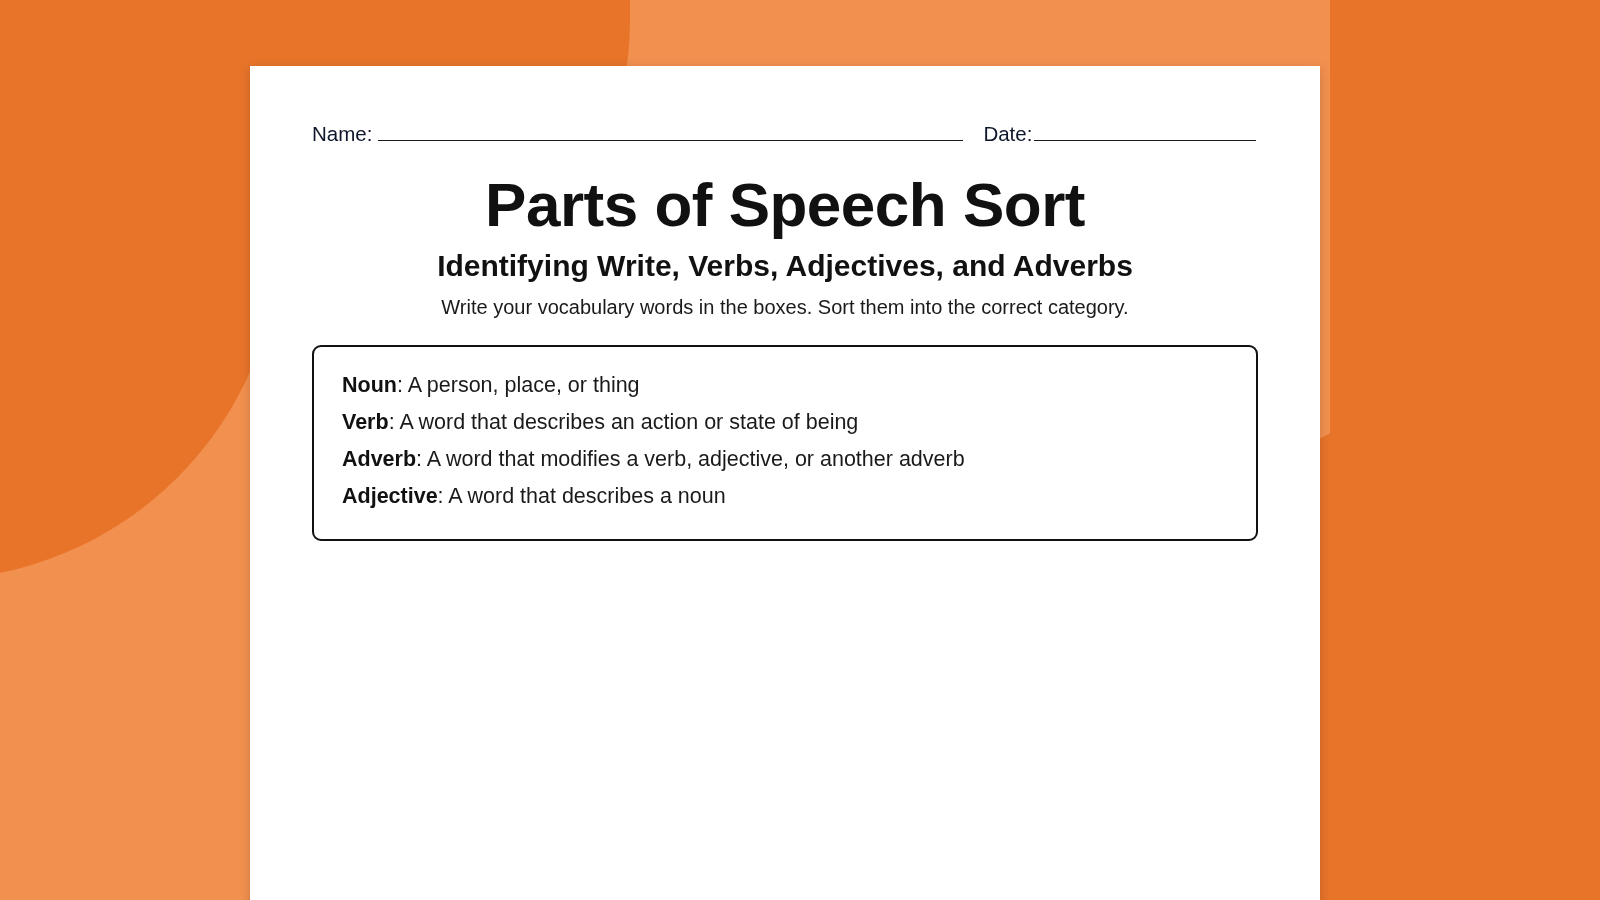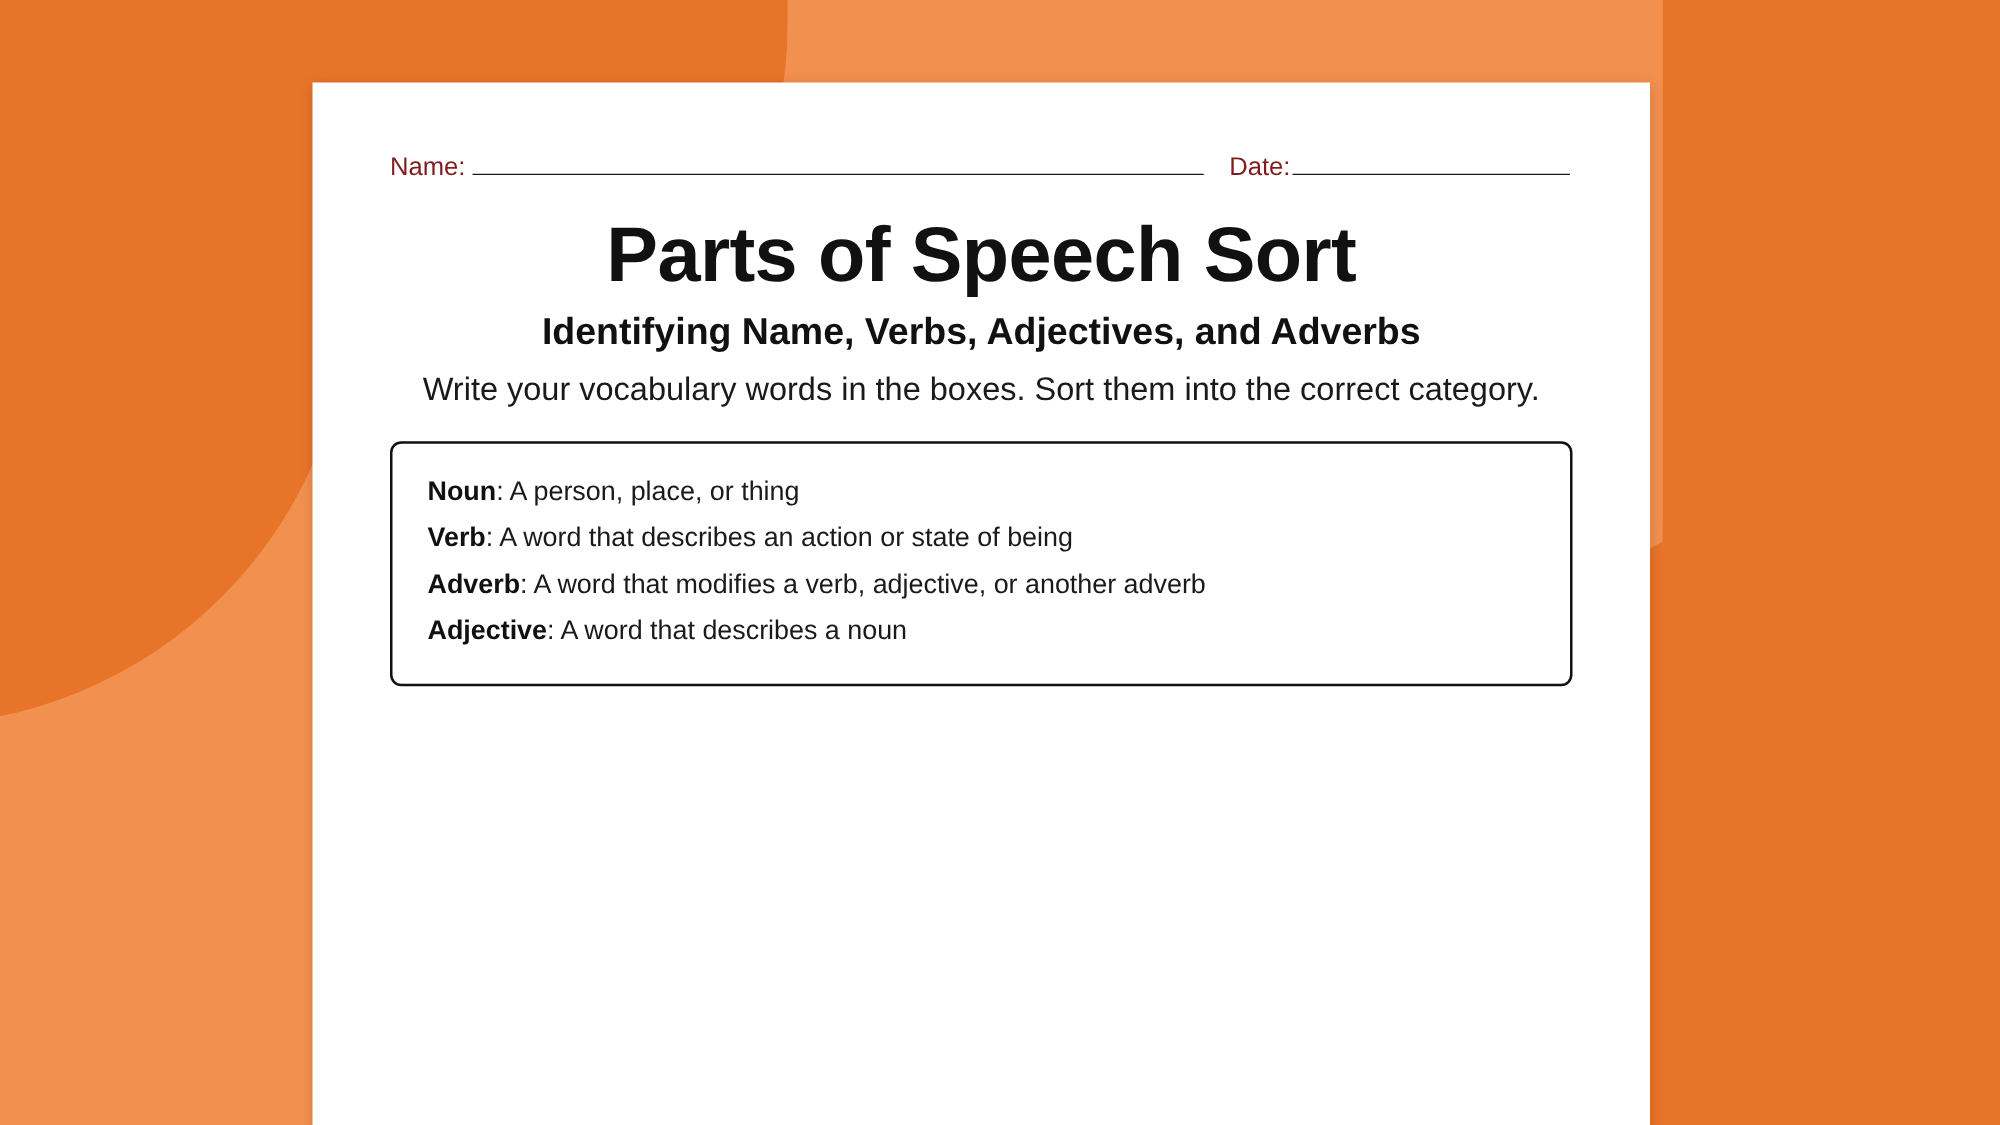--- a/index.html
+++ b/index.html
@@ -76,21 +76,21 @@
     box-sizing: border-box;
     padding: 0 62px;
   }
 
   
   .namedate-row {
     display: flex;
     align-items: baseline;
     padding-top: 56px;
     font-size: 20.5px;
-    color: #7f1d1d;
+    color: #0f172a;
   }
   .namedate-label {
     white-space: nowrap;
   }
   .rule-line {
     border-bottom: 1.6px solid #1a1a1a;
     height: 14px;
     margin-left: 6px;
   }
   .name-rule { flex: 1 1 auto; max-width: 585px; }
@@ -115,21 +115,21 @@
   .subtitle {
     text-align: center;
     font-size: 30px;
     font-weight: 700;
     color: #111111;
     margin: 12px 0 0 0;
     line-height: 1.1;
   }
   .instructions {
     text-align: center;
-    font-size: 26px;
+    font-size: 20px;
     color: #1a1a1a;
     margin: 14px 0 0 0;
   }
 
   
   .definitions {
     margin-top: 26px;
     border: 2.6px solid #111111;
     border-radius: 9px;
     padding: 20px 38px 24px 28px;
@@ -185,21 +185,21 @@
     <div class="namedate-row">
       <span class="namedate-label">Name:</span>
       <span class="rule-line name-rule"></span>
       <span class="date-block">
         <span class="namedate-label">Date:</span>
         <span class="rule-line date-rule"></span>
       </span>
     </div>
 
     <h1 class="title">Parts of Speech Sort</h1>
-    <h2 class="subtitle">Identifying Name, Verbs, Adjectives, and Adverbs</h2>
+    <h2 class="subtitle">Identifying Write, Verbs, Adjectives, and Adverbs</h2>
     <p class="instructions">Write your vocabulary words in the boxes. Sort them into the correct category.</p>
 
     <div class="definitions">
       <div class="def-line">
         <span class="def-term">Noun</span><span>: A person, place, or thing</span>
       </div>
       <div class="def-line">
         <span class="def-term">Verb</span><span>: A word that describes an action or state of being</span>
       </div>
       <div class="def-line">

